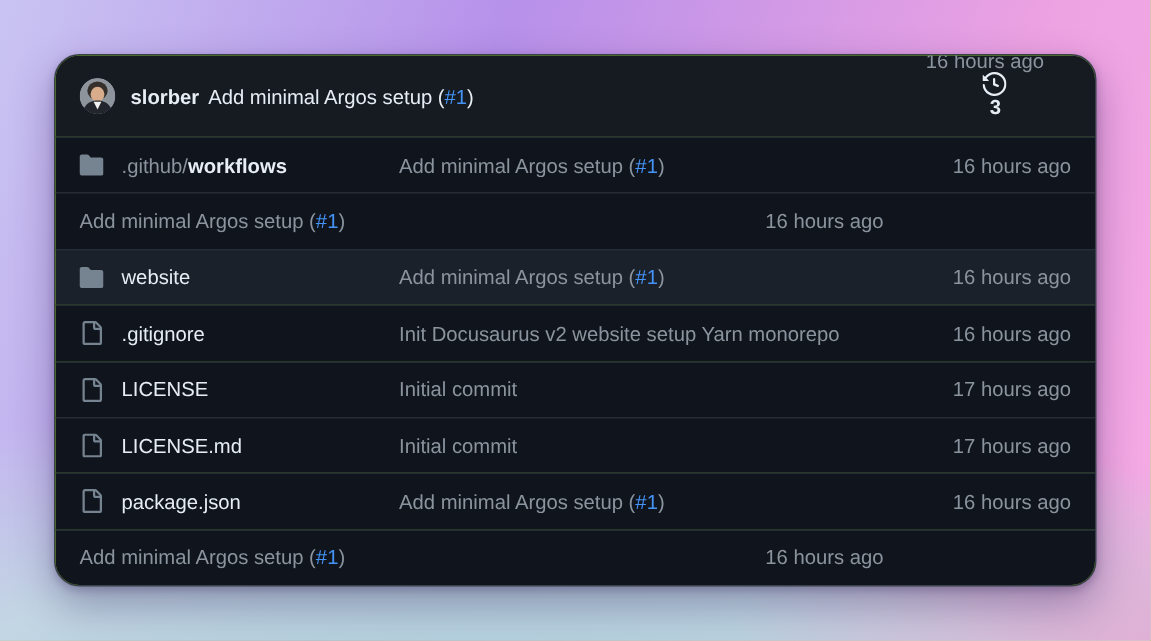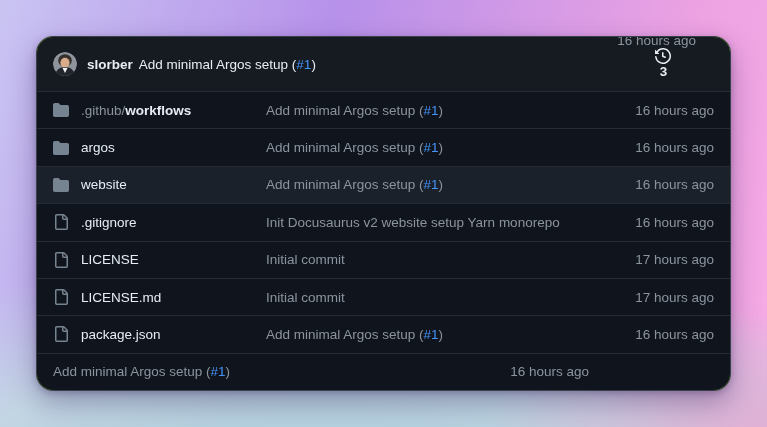--- a/index.html
+++ b/index.html
@@ -115,29 +115,20 @@
             </svg>
           </span>
 
         <span class="fname"><span class="fname-prefix">.github/</span><span class="fname-main">workflows</span></span>
       </span>
       <span class="cell-msg"><span>Add minimal Argos setup (</span><a class="pr">#1</a><span>)</span></span>
       <span class="cell-time">16 hours ago</span>
     </div>
 
     <div class="row" data-type="folder" data-state="">
-      <span class="cell-name">
-        <span class="icon folder-icon">
-            <svg width="16" height="16" viewBox="0 0 16 16" fill="#768390">
-              <path d="M1.75 1A1.75 1.75 0 0 0 0 2.75v10.5C0 14.216.784 15 1.75 15h12.5A1.75 1.75 0 0 0 16 13.25v-8.5A1.75 1.75 0 0 0 14.25 3H7.5a.25.25 0 0 1-.2-.1l-.9-1.2C6.07 1.26 5.55 1 5 1H1.75Z"></path>
-            </svg>
-          </span>
-
-        <span class="fname"><span class="fname-prefix"></span><span class="fname-main">argos</span></span>
-      </span>
       <span class="cell-msg"><span>Add minimal Argos setup (</span><a class="pr">#1</a><span>)</span></span>
       <span class="cell-time">16 hours ago</span>
     </div>
 
     <div class="row" data-type="folder" data-state="hover">
       <span class="cell-name">
         <span class="icon folder-icon">
             <svg width="16" height="16" viewBox="0 0 16 16" fill="#768390">
               <path d="M1.75 1A1.75 1.75 0 0 0 0 2.75v10.5C0 14.216.784 15 1.75 15h12.5A1.75 1.75 0 0 0 16 13.25v-8.5A1.75 1.75 0 0 0 14.25 3H7.5a.25.25 0 0 1-.2-.1l-.9-1.2C6.07 1.26 5.55 1 5 1H1.75Z"></path>
             </svg>

